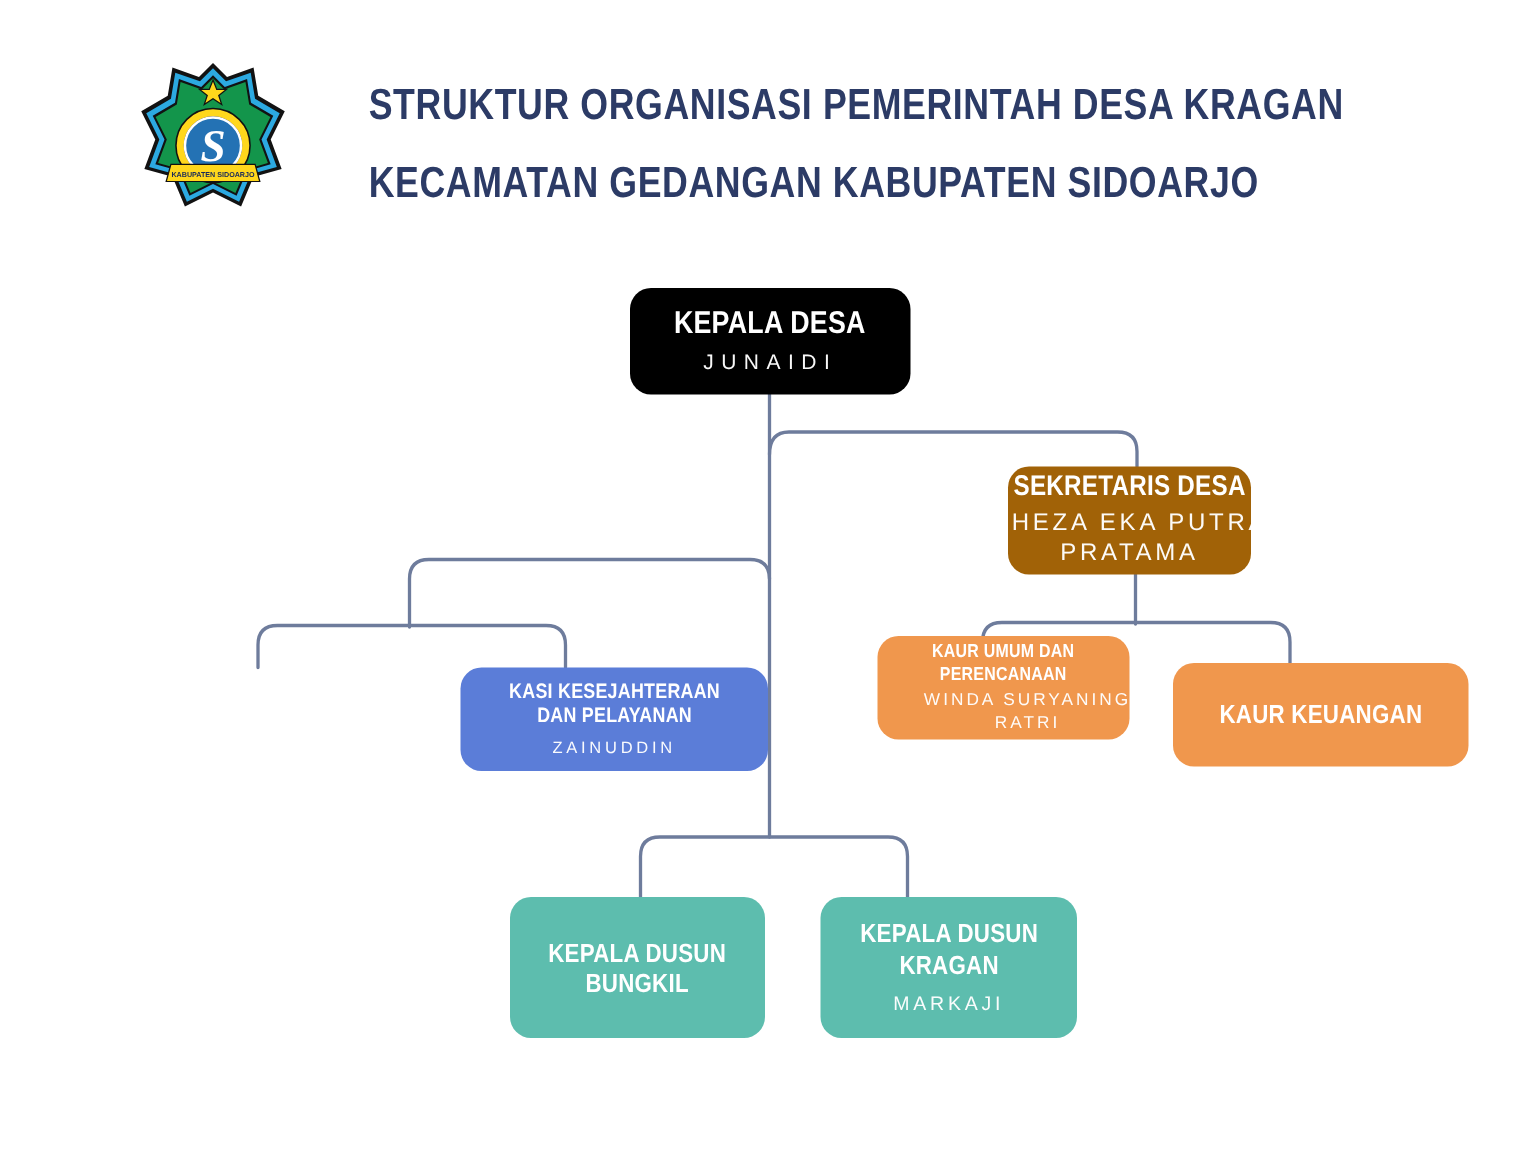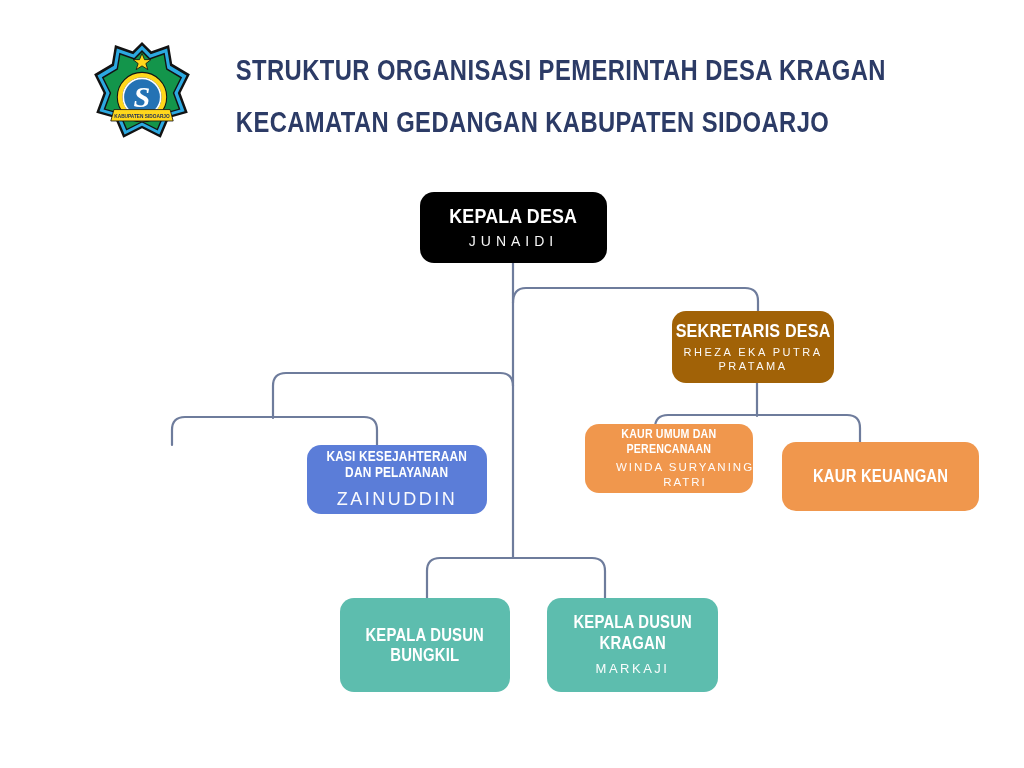--- a/index.html
+++ b/index.html
@@ -4,21 +4,21 @@
 <style>
   html,body { margin:0; padding:0; }
   body { font-family: "Liberation Sans", sans-serif; background:#ffffff; }
   .canvas {
     position:relative; width:1024px; height:768px; background:#ffffff;
     overflow:hidden;
   }
   svg.connectors { position:absolute; left:0; top:0; z-index:1; }
   .logo { position:absolute; left:90px; top:40px; width:104px; height:110px; z-index:2; }
 
-  .title-block { position:absolute; left:171px; top:44px; width:720px; text-align:center; z-index:2; }
+  .title-block { position:absolute; left:181px; top:44px; width:720px; text-align:center; z-index:2; }
   .title-line {
     font-weight:bold; font-size:29px; line-height:52px; letter-spacing:0.5px;
     color:#2C3B66; transform:scaleX(0.82); transform-origin:50% 50%; white-space:pre;
   }
 
   .node {
     position:absolute; z-index:3; border-radius:14px; color:#ffffff;
     display:flex; flex-direction:column; align-items:center; justify-content:center;
     text-align:center; box-sizing:border-box; padding:6px 8px;
   }
@@ -30,29 +30,29 @@
     font-weight:normal; white-space:pre; line-height:1.3; opacity:0.97;
   }
 
   
   .n0 { left:420px; top:192px; width:187px; height:71px; }
   .n0 .node-title { font-size:21px; }
   .n0 .node-person { font-size:14px; letter-spacing:5px; margin-top:4px; }
 
   .n1 { left:672px; top:311px; width:162px; height:72px; }
   .n1 .node-title { font-size:19px; }
-  .n1 .node-person { font-size:11px; letter-spacing:2.5px; margin-top:3px; }
+  .n1 .node-person { font-size:16px; letter-spacing:2.5px; margin-top:3px; }
 
   .n2 { left:110px; top:445px; width:171px; height:69px; }
   .n2 .node-title { font-size:15.5px; }
   .n2 .node-person { font-size:13px; letter-spacing:3px; margin-top:9px; }
 
-  .n3 { left:307px; top:445px; width:180px; height:69px; }
+  .n3 { left:307px; top:445px; width:205px; height:69px; }
   .n3 .node-title { font-size:14px; }
-  .n3 .node-person { font-size:18px; letter-spacing:2.5px; margin-top:8px; }
+  .n3 .node-person { font-size:11px; letter-spacing:2.5px; margin-top:8px; }
 
   .n4 { left:585px; top:424px; width:168px; height:69px; }
   .n4 .node-title { font-size:12.5px; }
   .n4 .node-person { font-size:11.5px; letter-spacing:2px; margin-top:4px;margin-left:32px; }
 
   .n5 { left:782px; top:442px; width:197px; height:69px; }
   .n5 .node-title { font-size:17.5px; }
   .n5 .node-person { font-size:12px; letter-spacing:2px; margin-top:3px; }
 
   .n6 { left:340px; top:598px; width:170px; height:94px; }

